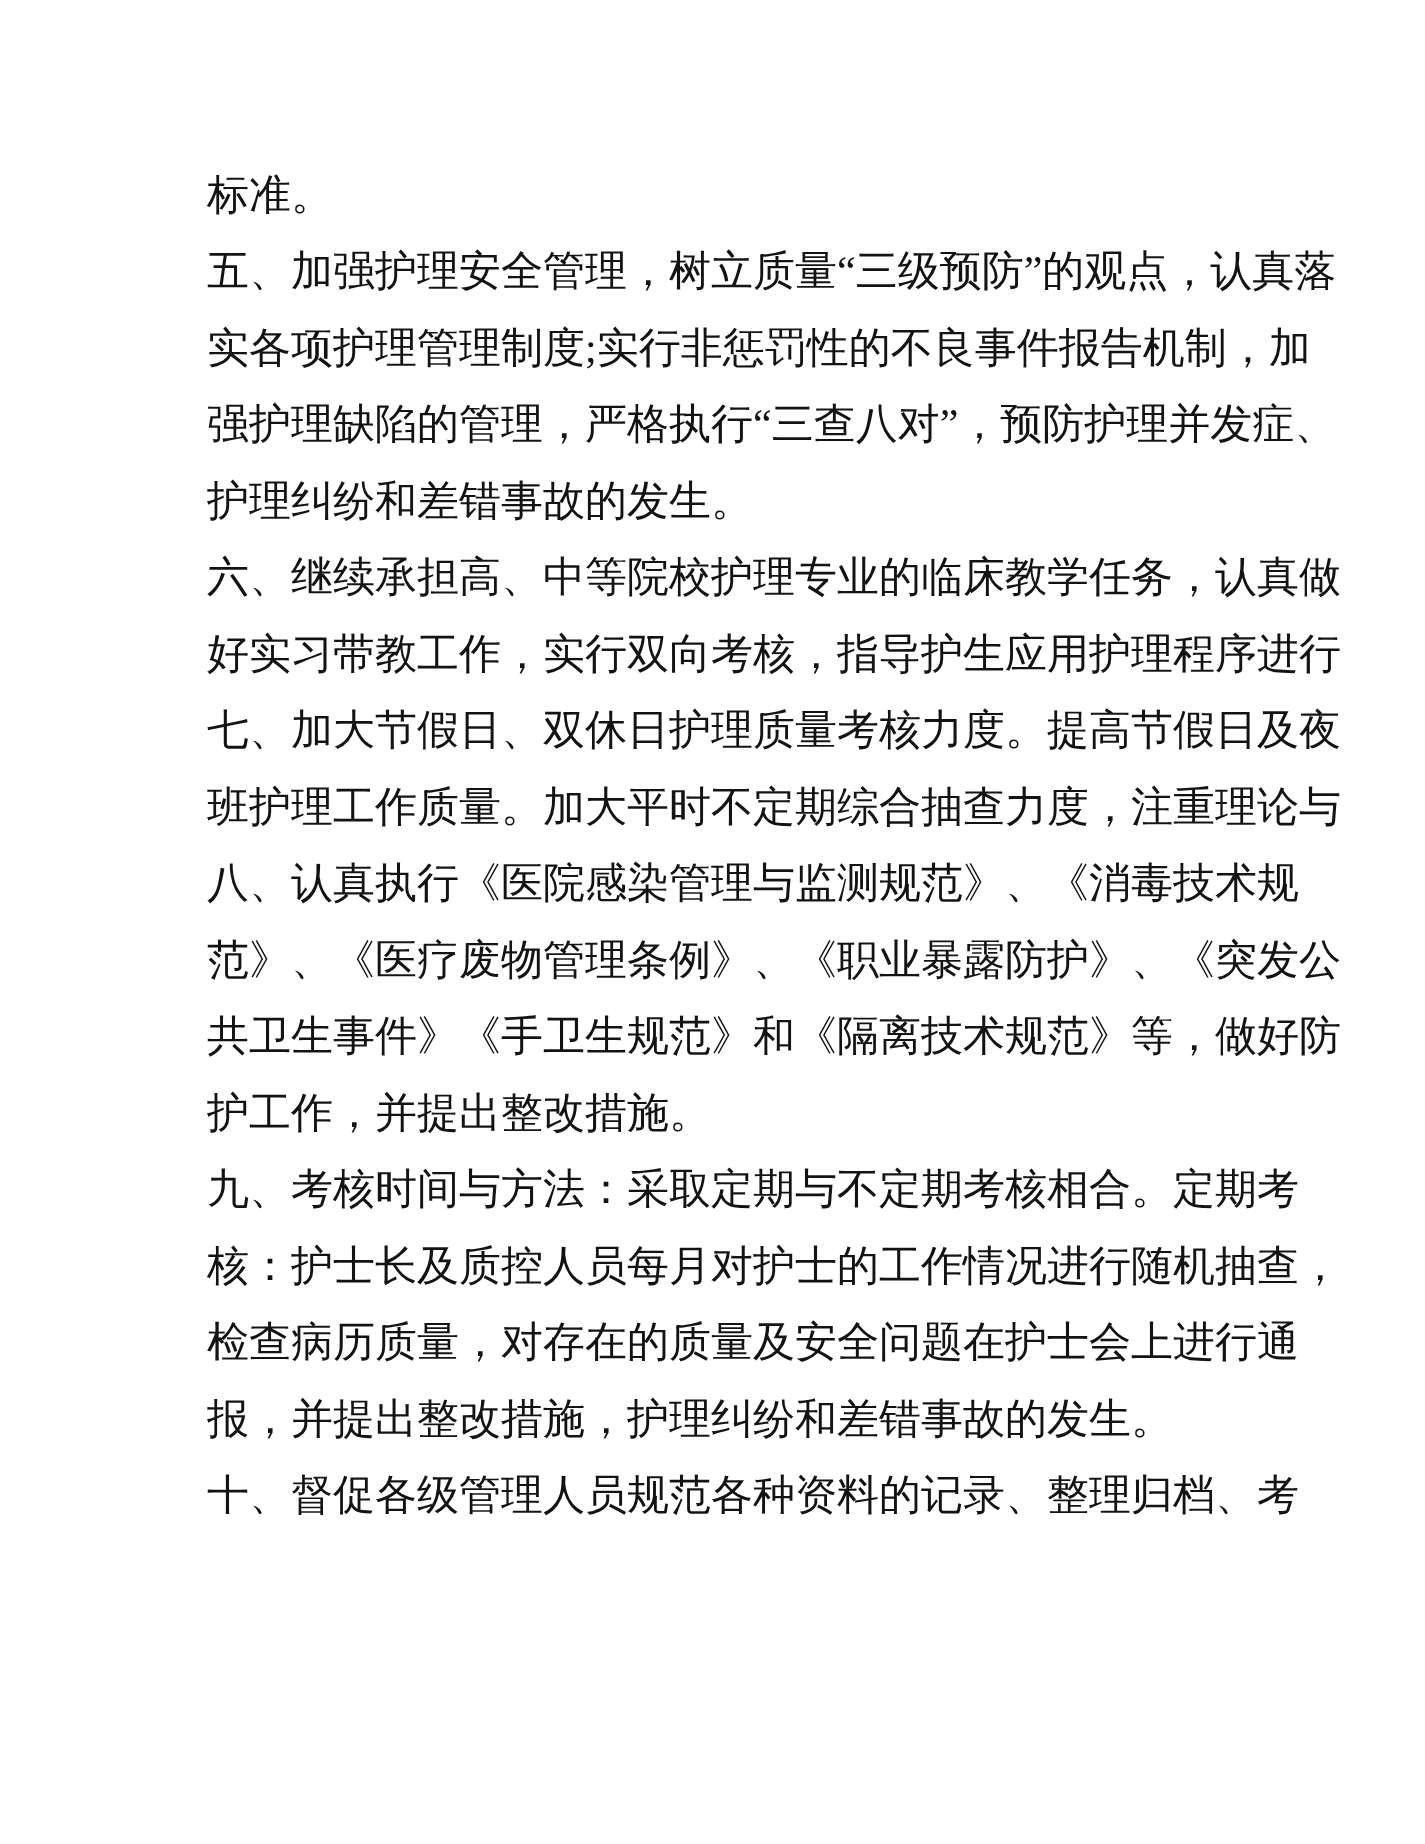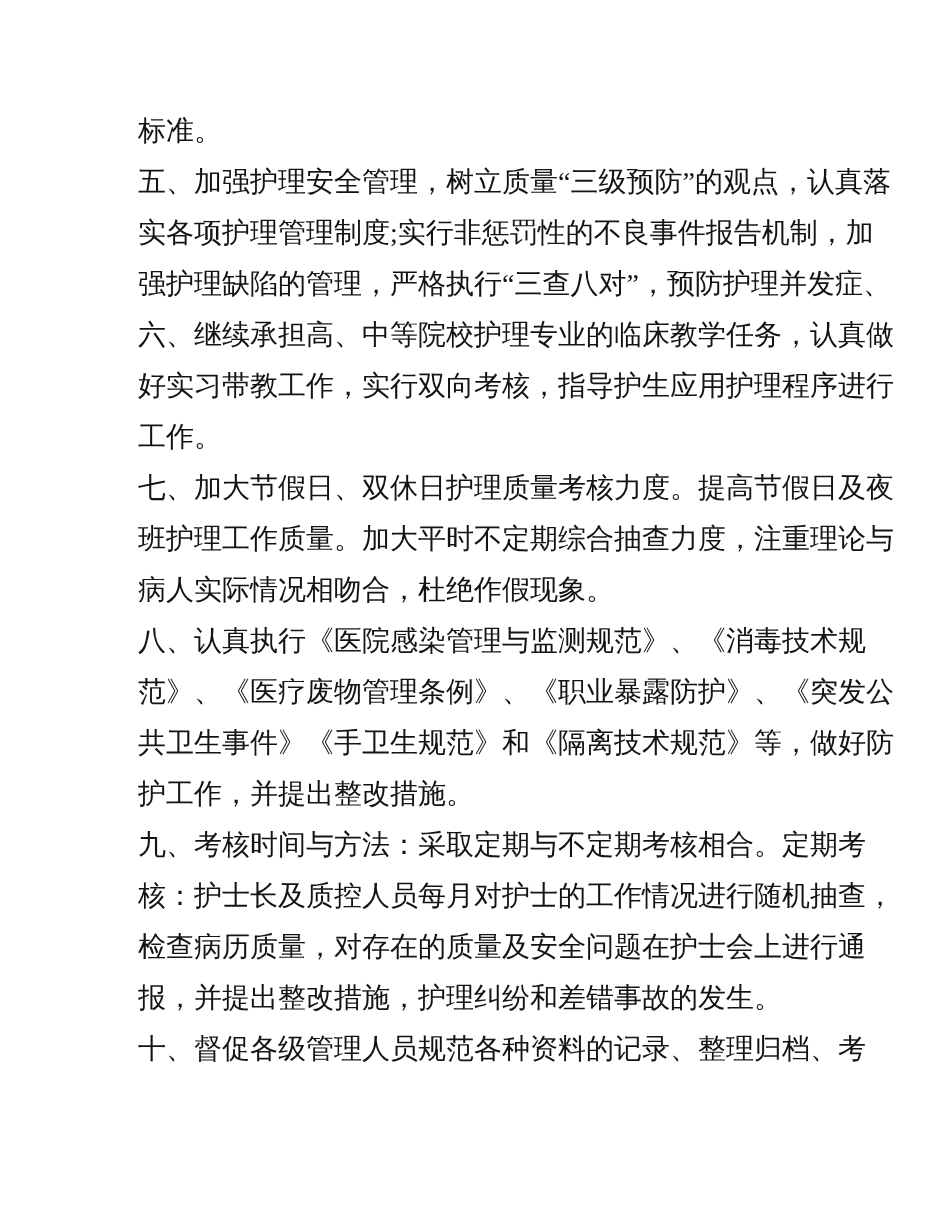--- a/index.html
+++ b/index.html
@@ -126,20 +126,21 @@
         <span>，</span>
         <span>预</span>
         <span>防</span>
         <span>护</span>
         <span>理</span>
         <span>并</span>
         <span>发</span>
         <span>症</span>
         <span>、</span>
       </div>
+    <div class="line">护理纠纷和差错事故的发生。</div>
     <div class="line just">
         <span>六</span>
         <span>、</span>
         <span>继</span>
         <span>续</span>
         <span>承</span>
         <span>担</span>
         <span>高</span>
         <span>、</span>
         <span>中</span>
@@ -184,21 +185,20 @@
         <span>生</span>
         <span>应</span>
         <span>用</span>
         <span>护</span>
         <span>理</span>
         <span>程</span>
         <span>序</span>
         <span>进</span>
         <span>行</span>
       </div>
-    <div class="line">工作。</div>
     <div class="line just">
         <span>七</span>
         <span>、</span>
         <span>加</span>
         <span>大</span>
         <span>节</span>
         <span>假</span>
         <span>日</span>
         <span>、</span>
         <span>双</span>
@@ -243,21 +243,20 @@
         <span>查</span>
         <span>力</span>
         <span>度</span>
         <span>，</span>
         <span>注</span>
         <span>重</span>
         <span>理</span>
         <span>论</span>
         <span>与</span>
       </div>
-    <div class="line">病人实际情况相吻合，杜绝作假现象。</div>
     <div class="line just">
         <span>八</span>
         <span>、</span>
         <span>认</span>
         <span>真</span>
         <span>执</span>
         <span>行</span>
         <span>《</span>
         <span>医</span>
         <span>院</span>

